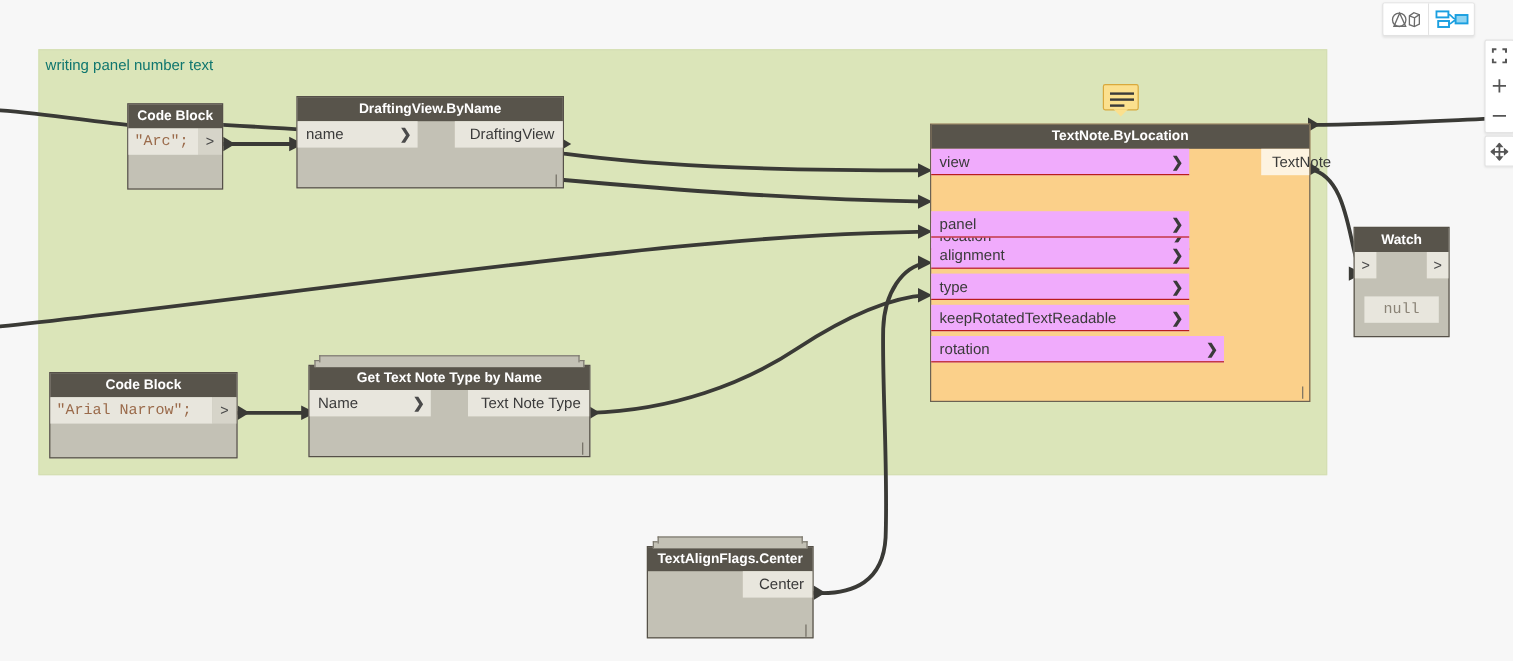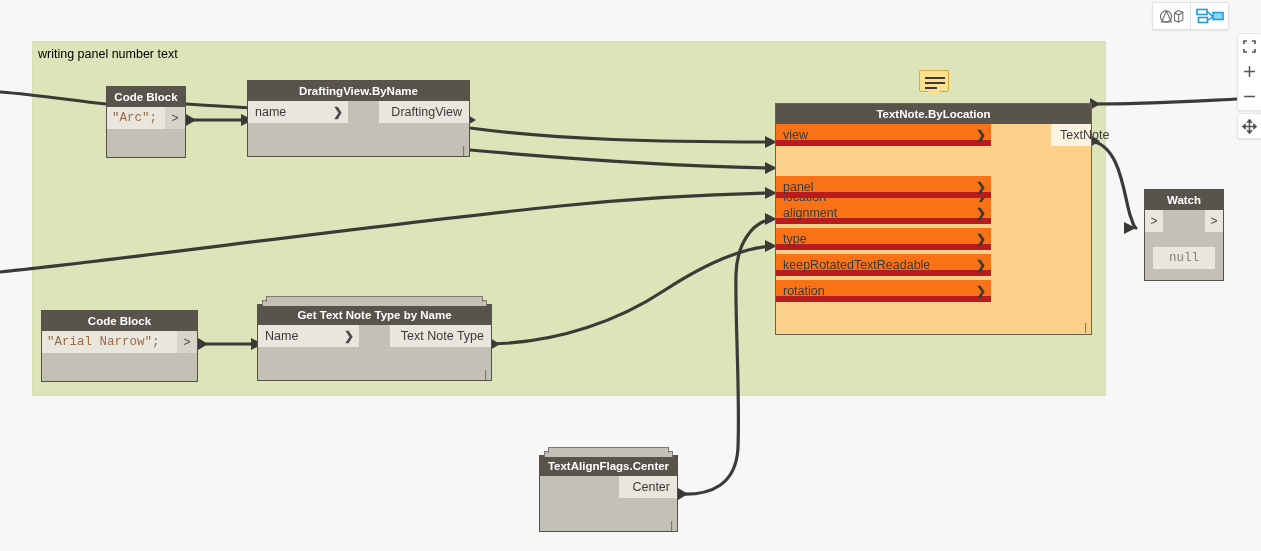--- a/index.html
+++ b/index.html
@@ -17,21 +17,21 @@
 
   
   .group-frame {
     position: absolute;
     background: #dbe5b9;
     border: 1px solid #d5dfb3;
   }
   .group-title {
     position: absolute;
     font-size: 12.5px;
-    color: #000000;
+    color: #0f766e;
     white-space: nowrap;
   }
 
   
   #wires { position: absolute; left: 0; top: 0; width: 1261px; height: 551px; pointer-events: none; }
 
   
   .node {
     position: absolute;
     border: 1px solid #555048;
@@ -87,21 +87,21 @@
   }
   .port.out {
     right: 0;
     background: #e8e6dd;
     padding-left: 9px; padding-right: 7px;
     text-align: right;
   }
 
   
   .node.warn { background: #fbd08a; border-color: #6b6253; }
-  .node.warn .port.in { background: #f97316; border-bottom: 6px solid #b91c1c; }
+  .node.warn .port.in { background: #f0abfc; border-bottom: 1px solid #b91c1c; }
   .node.warn .port.in .chev { color: #3a3a3a; }
   .node.warn .port.out { background: #fdf3e1; }
 
   
   .codeline {
     position: absolute;
     left: 0; top: 0;
     height: 22px; line-height: 22px;
     background: #e8e6dd;
     font-family: "Liberation Mono", monospace;
@@ -299,39 +299,39 @@
         <span class="chev">❯</span>
       </div>
       <div class="port in" style="top:104px; width:215px;">
         <span>type</span>
         <span class="chev">❯</span>
       </div>
       <div class="port in" style="top:130px; width:215px;">
         <span>keepRotatedTextReadable</span>
         <span class="chev">❯</span>
       </div>
-      <div class="port in" style="top:156px; width:215px;">
+      <div class="port in" style="top:156px; width:244px;">
         <span>rotation</span>
         <span class="chev">❯</span>
       </div>
       <div class="port out" style="top:0; width:40px;">
         <span>TextNote</span>
       </div>
       <div class="resize-grip" style="bottom:2px;">|</div>
     </div>
   </div>
 
   <div class="note-bubble" style="left:919px; top:70px;">
     <i class="l1"></i>
     <i class="l2"></i>
     <i class="l3"></i>
     <span class="tail"></span>
   </div>
 
-  <div class="node" style="left:1128px; top:189px; width:80px; height:92px;margin-left:16px;">
+  <div class="node" style="left:1128px; top:189px; width:80px; height:92px;">
     <div class="hdr">Watch</div>
     <div class="body" style="height:70px;">
       <div class="watch-in" style="left:0;">&gt;</div>
       <div class="watch-out" style="right:0;">&gt;</div>
       <div class="watch-val" style="left:8px; top:37px; width:62px; height:22px;">null</div>
     </div>
   </div>
 
   <div class="node" style="left:41px; top:310px; width:157px; height:72px;">
     <div class="hdr">Code Block</div>

